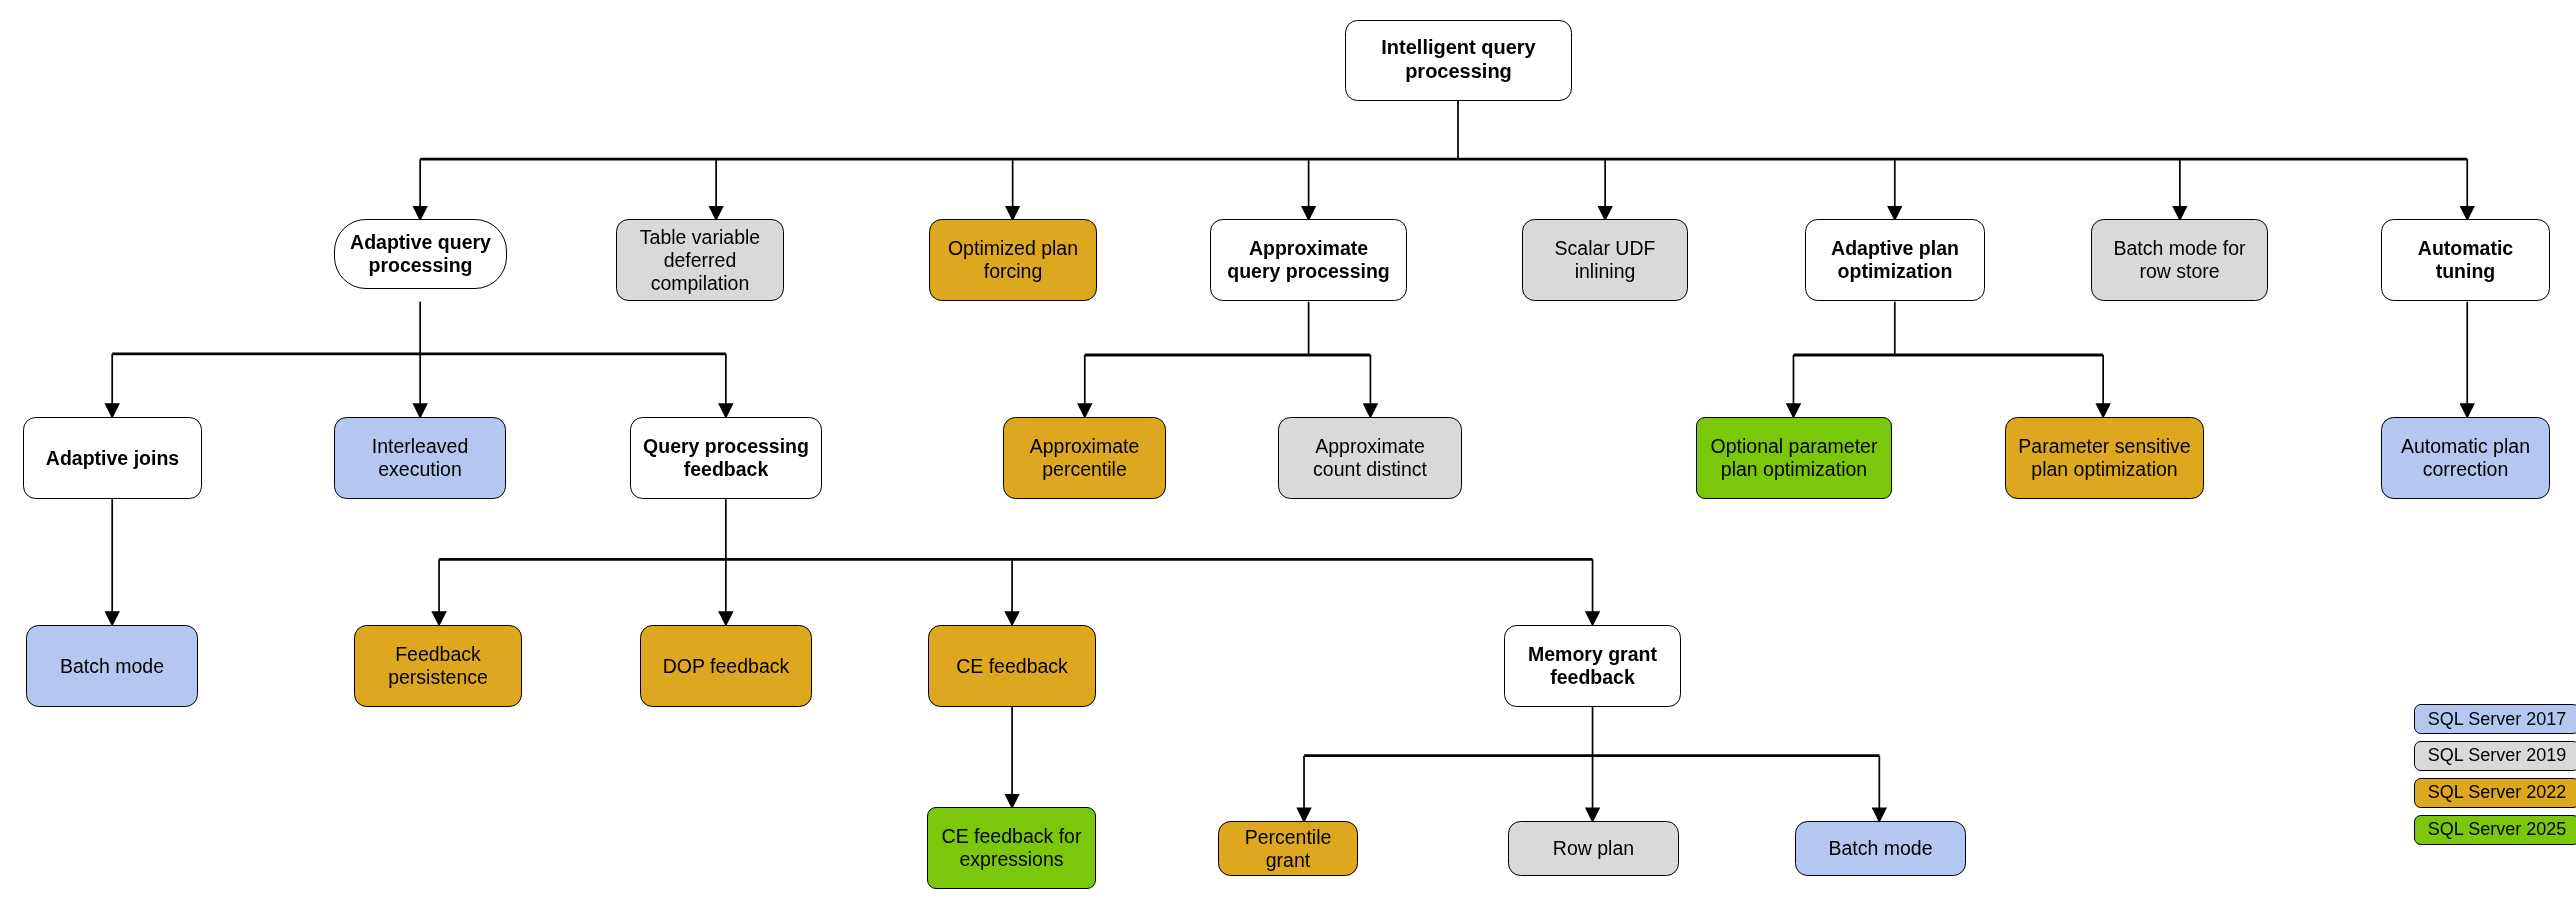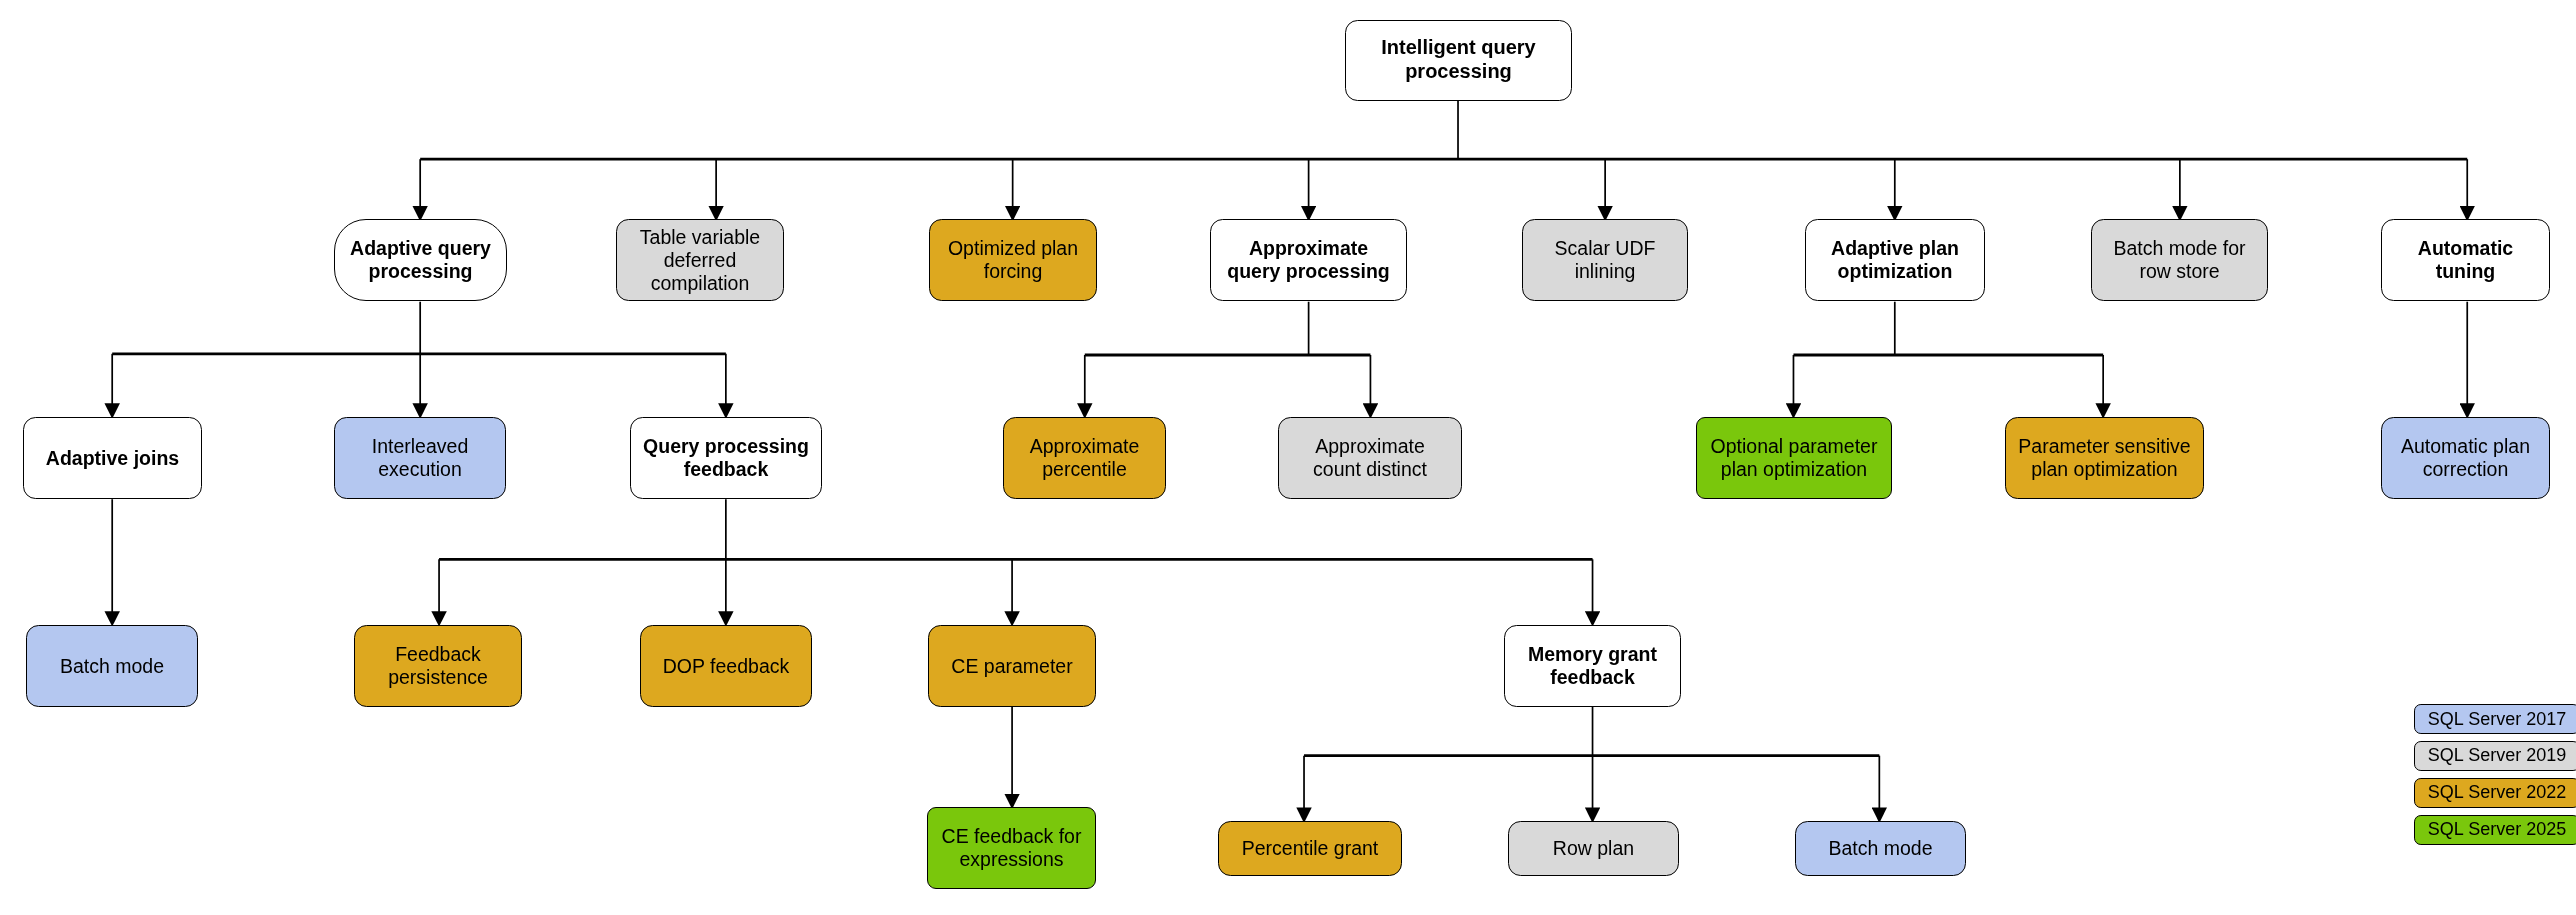--- a/index.html
+++ b/index.html
@@ -130,21 +130,21 @@
       <path d="M2782,1235 L2782,1320"></path>
       <path d="M2278,1320 L3283,1320" stroke-width="5"></path>
       <path d="M2278,1320 L2278,1433" marker-end="url(#ar)"></path>
       <path d="M2782,1320 L2782,1433" marker-end="url(#ar)"></path>
       <path d="M3283,1320 L3283,1433" marker-end="url(#ar)"></path>
     </g>
   </svg>
 
   <div class="node root fill-white" style="left:1345px; top:19.5px; width:227px; height:81px;">Intelligent query processing</div>
 
-  <div class="node lvl1 fill-white" style="left:334px; top:219px; width:173px; height:82px;border-radius:32px;">Adaptive query
+  <div class="node lvl1 fill-white" style="left:334px; top:219px; width:173px; height:70px;border-radius:32px;">Adaptive query
 processing</div>
 
   <div class="node lvl1 fill-grey" style="left:616px; top:219px; width:168px; height:82px;">Table variable
 deferred compilation</div>
 
   <div class="node lvl1 fill-gold" style="left:929px; top:219px; width:168px; height:82px;">Optimized plan
 forcing</div>
 
   <div class="node lvl1 fill-white" style="left:1210px; top:219px; width:197px; height:82px;">Approximate
 query processing</div>
@@ -184,29 +184,29 @@
   <div class="node lvl2 fill-blue" style="left:2381px; top:417px; width:169px; height:82px;">Automatic plan
 correction</div>
 
   <div class="node fill-blue" style="left:26px; top:625px; width:172px; height:82px;">Batch mode</div>
 
   <div class="node fill-gold" style="left:354px; top:625px; width:168px; height:82px;">Feedback
 persistence</div>
 
   <div class="node fill-gold" style="left:640px; top:625px; width:172px; height:82px;">DOP feedback</div>
 
-  <div class="node fill-gold" style="left:928px; top:625px; width:168px; height:82px;">CE parameter</div>
+  <div class="node fill-gold" style="left:928px; top:625px; width:168px; height:82px;">CE feedback</div>
 
   <div class="node lvl2 fill-white" style="left:1504px; top:625px; width:177px; height:82px;">Memory grant
 feedback</div>
 
   <div class="node fill-green" style="left:927px; top:807px; width:169px; height:82px;">CE feedback for
 expressions</div>
 
-  <div class="node fill-gold" style="left:1218px; top:821px; width:184px; height:55px;">Percentile grant</div>
+  <div class="node fill-gold" style="left:1218px; top:821px; width:140px; height:55px;">Percentile grant</div>
 
   <div class="node fill-grey" style="left:1508px; top:821px; width:171px; height:55px;">Row plan</div>
 
   <div class="node fill-blue" style="left:1795px; top:821px; width:171px; height:55px;">Batch mode</div>
 
   <div class="legend">
     <div class="legend-item fill-blue">SQL Server 2017</div>
     <div class="legend-item fill-grey">SQL Server 2019</div>
     <div class="legend-item fill-gold">SQL Server 2022</div>
     <div class="legend-item fill-green">SQL Server 2025</div>

